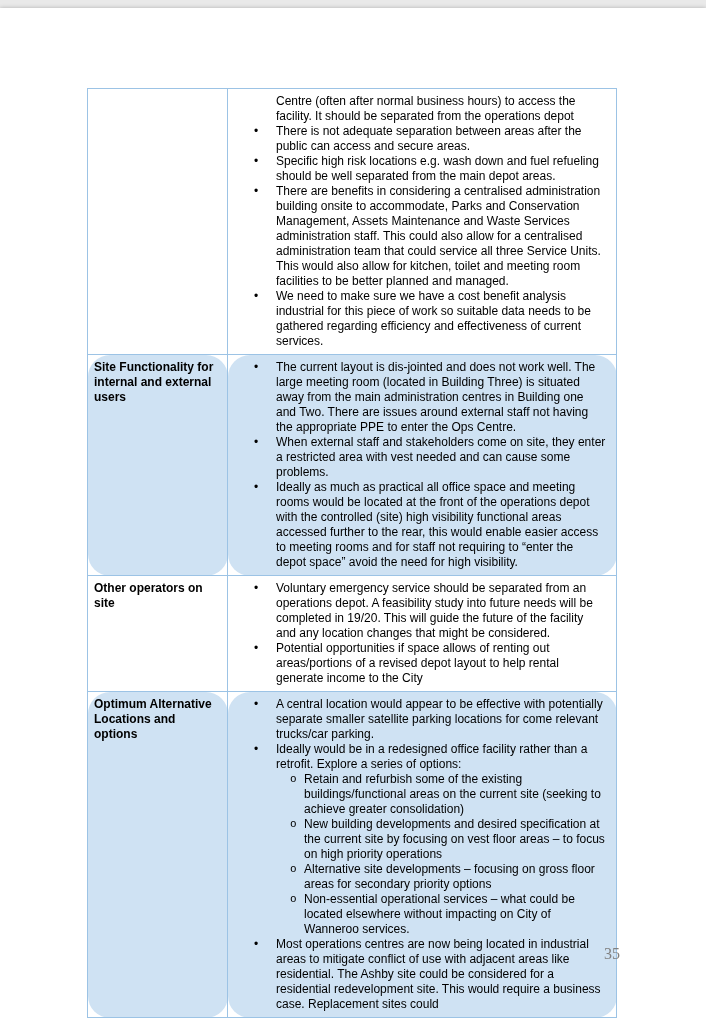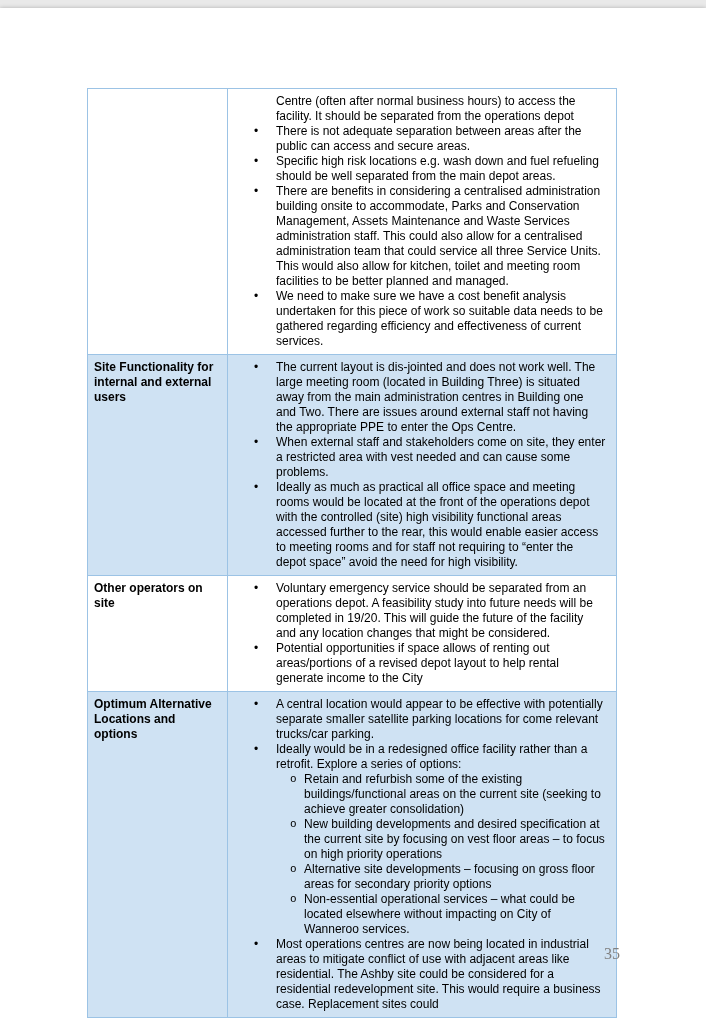--- a/index.html
+++ b/index.html
@@ -18,21 +18,21 @@
     left:87px; top:80px;
     width:530px;
     border-collapse:collapse;
     table-layout:fixed;
   }
   .doc-table td {
     border:1px solid var(--border-color,#9cc3e5);
     vertical-align:top;
     background:#ffffff;
   }
-  tr.shaded td { background:var(--shade-color,#cfe2f3); }
+  tr.shaded td { background:var(--shade-color,#cfe2f3);border-radius:22px; }
   .col-header {
     width:127px;
     padding:5px 6px 5px 6px;
     font-size:12px;
     font-weight:bold;
     line-height:1.25;
   }
   .col-content {
     padding:5px 0 5px 0;
     font-size:12px;
@@ -78,21 +78,21 @@
             <div class="item bullet">
               <span class="marker">•</span>
               <span class="txt">Specific high risk locations e.g. wash down and fuel refueling should be well separated from the main depot areas.</span>
             </div>
             <div class="item bullet">
               <span class="marker">•</span>
               <span class="txt">There are benefits in considering a centralised administration building onsite to accommodate, Parks and Conservation Management, Assets Maintenance and Waste Services administration staff.  This could also allow for a centralised administration team that could service all three Service Units.  This would also allow for kitchen, toilet and meeting room facilities to be better planned and managed.</span>
             </div>
             <div class="item bullet">
               <span class="marker">•</span>
-              <span class="txt">We need to make sure we have a cost benefit analysis undertaken for this piece of work so suitable data needs to be gathered regarding efficiency and effectiveness of current services.</span>
+              <span class="txt">We need to make sure we have a cost benefit analysis industrial for this piece of work so suitable data needs to be gathered regarding efficiency and effectiveness of current services.</span>
             </div>
           </td>
         </tr>
         <tr class="shaded">
           <td class="col-header">Site Functionality for internal and external users</td>
           <td class="col-content">
             <div class="item bullet">
               <span class="marker">•</span>
               <span class="txt">The current layout is dis-jointed and does not work well.  The large meeting room (located in Building Three) is situated away from the main administration centres in Building one and Two.   There are issues around external staff not having the appropriate PPE to enter the Ops Centre.</span>
             </div>

